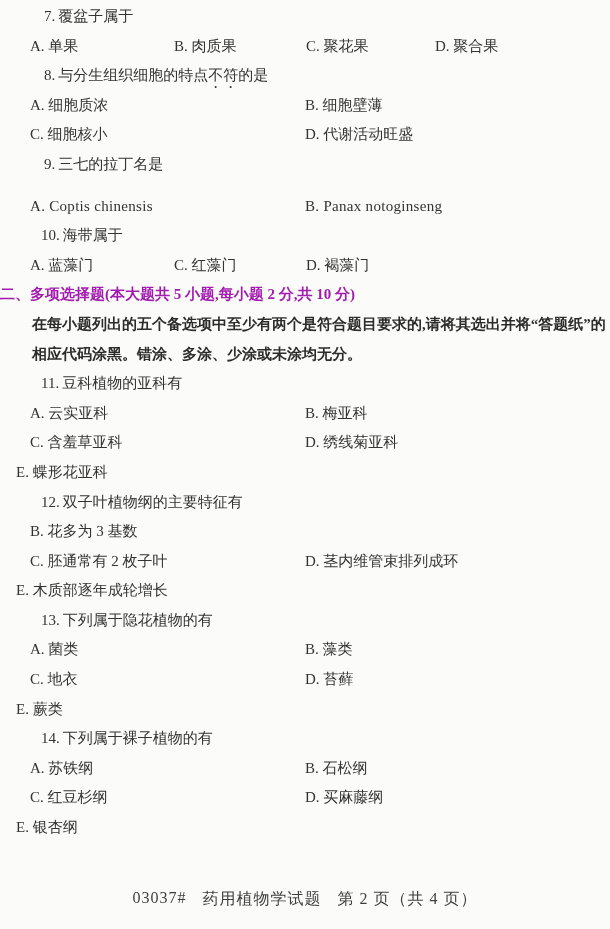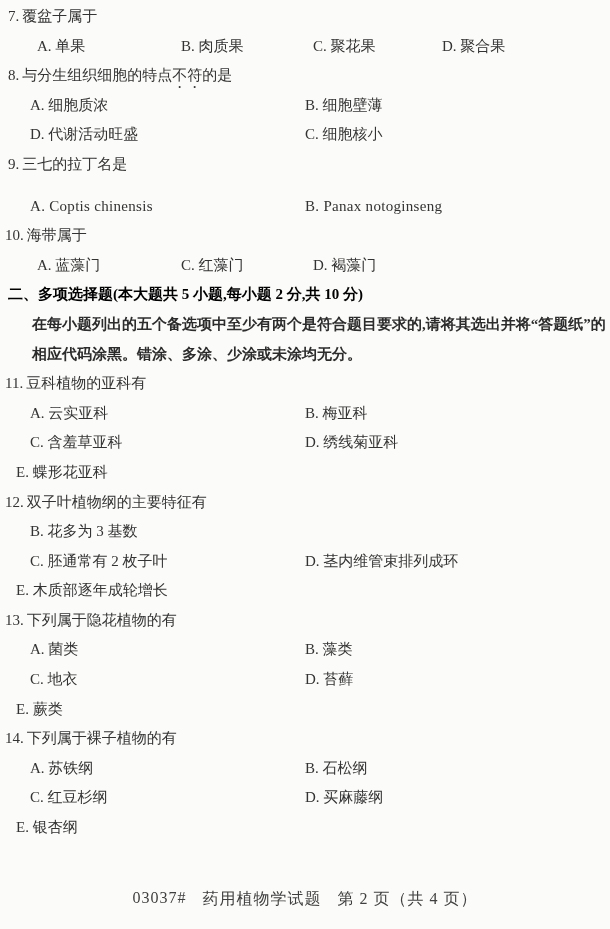--- a/index.html
+++ b/index.html
@@ -14,42 +14,40 @@
     overflow: hidden;
     box-sizing: border-box;
     padding-top: 8px;
   }
   .line {
     height: 29.6px;
     line-height: 17px;
     white-space: nowrap;
     box-sizing: border-box;
   }
-  .stem  { padding-left: 8px; }
+  .stem  { padding-left: 8px; margin-left: 36px; }
   .stem.d2 { padding-left: 5px; }
   .qnum { margin-right: 3px; }
   
   .opts4 {
     display: grid;
     grid-template-columns: 144px 132px 129px auto;
     padding-left: 30px;
-    margin-left: 7px;
   }
   .opts2 {
     display: grid;
     grid-template-columns: 275px auto;
     padding-left: 30px;
   }
   .optsE { padding-left: 16px; }
   .latin { letter-spacing: 0.3px; margin-top: 12px; }
   
   .sec-head {
-    padding-left: 8px;
     font-weight: bold;
-    color: #000000;
+    color: #a21caf;
   }
   .note {
     padding-left: 32px;
     font-weight: bold;
     color: #2c2c2c;
   }
   
   .em-dots {
     -webkit-text-emphasis: filled dot #333333;
     text-emphasis: filled dot #333333;
@@ -85,22 +83,22 @@
   </div>
 
   <div class="line stem">
     <span class="qnum">8.</span><span>与分生组织细胞的特点</span><span class="em-dots">不符</span><span>的是</span>
   </div>
   <div class="line opts2">
     <span>A. 细胞质浓</span>
     <span>B. 细胞壁薄</span>
   </div>
   <div class="line opts2">
+    <span>C. 细胞核小</span>
     <span>D. 代谢活动旺盛</span>
-    <span>C. 细胞核小</span>
   </div>
 
   <div class="line stem">
     <span class="qnum">9.</span><span>三七的拉丁名是</span>
   </div>
   <div class="line opts2 latin">
     <span>A. Coptis chinensis</span>
     <span>B. Panax notoginseng</span>
   </div>
 

